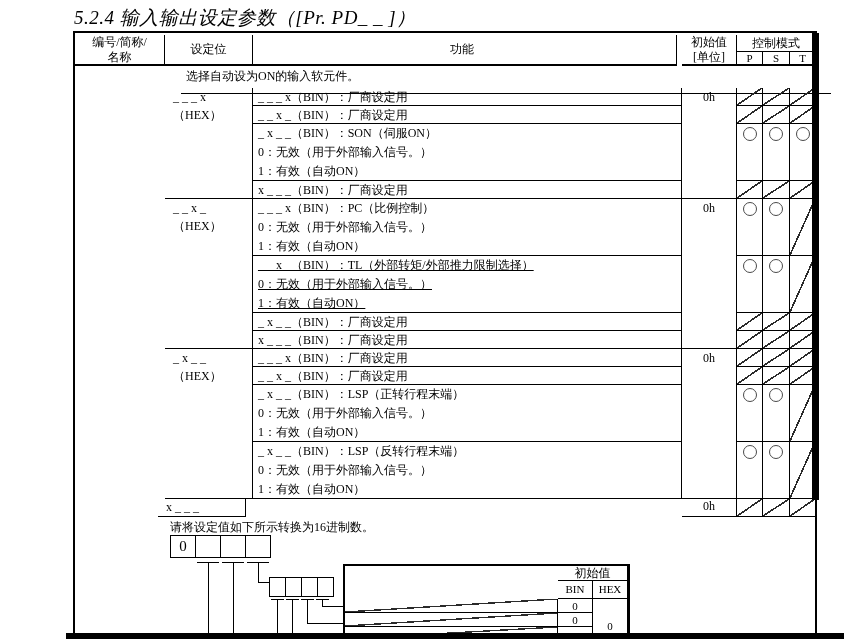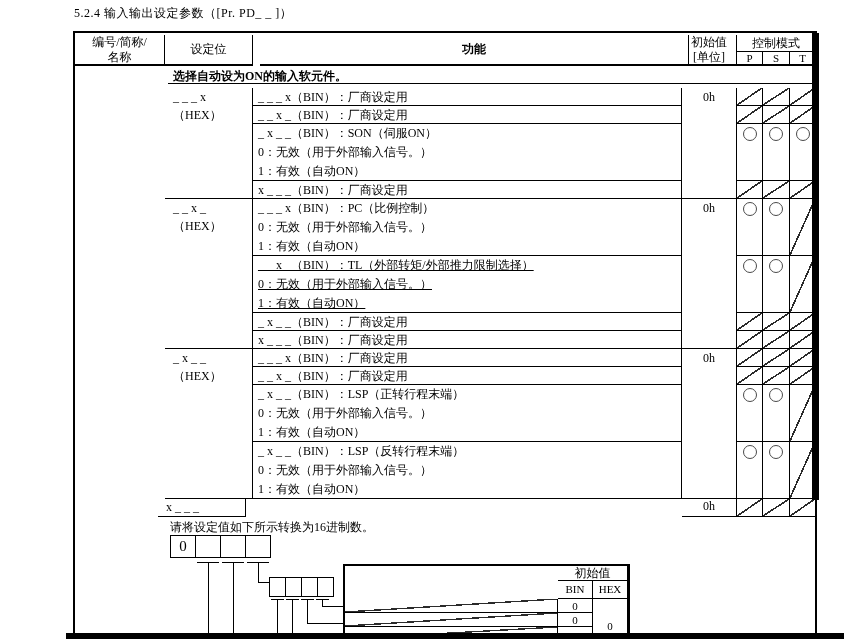--- a/index.html
+++ b/index.html
@@ -1,19 +1,19 @@
 <!DOCTYPE html>
 <html><head>
 <meta charset="utf-8">
 <style>
   html,body{margin:0;padding:0;background:#e8e8e8;}
   #page{position:relative;width:844px;height:639px;background:#ffffff;overflow:hidden;
         font-family:"Liberation Serif","DejaVu Serif",serif;color:#000;}
   .abs{position:absolute;box-sizing:border-box;}
-  #title{left:74px;top:5px;font-size:12px;letter-spacing:0.5px;white-space:pre;}
+  #title{left:74px;top:5px;font-size:19px;letter-spacing:0.5px;white-space:pre;font-style:italic;}
   
   #frame{left:73px;top:31px;width:744px;height:602px;border:2px solid #000;border-bottom:none;}
   .cell{position:absolute;box-sizing:border-box;border-right:1px solid #000;border-bottom:1px solid #000;
         font-size:12px;overflow:hidden;}
   .noright{border-right:none;}
   .nobottom{border-bottom:none;}
   .thickb{border-bottom-width:2px;}
   .ctr{display:flex;flex-direction:column;align-items:center;justify-content:center;text-align:center;line-height:15px;}
   .fline{padding-left:5px;line-height:18px;white-space:pre;}
   .tall .fline{line-height:19px;}
@@ -50,36 +50,36 @@
 
   <div id="frame" class="abs"></div>
 
   <div class="cell ctr thickb" style="left:75px;top:35px;width:90px;height:31px;">
     <div>编号/简称/</div>
     <div>名称</div>
   </div>
   <div class="cell ctr thickb" style="left:165px;top:35px;width:88px;height:31px;">
     <div>设定位</div>
   </div>
-  <div class="cell ctr thickb" style="left:260px;top:35px;width:429px;height:31px;font-weight:bold;">
+  <div class="cell ctr thickb" style="left:248px;top:35px;width:429px;height:31px;">
     <div>功能</div>
   </div>
   <div class="cell ctr thickb" style="left:682px;top:35px;width:55px;height:31px;">
     <div>初始值</div>
     <div>[单位]</div>
   </div>
   <div class="cell ctr noright" style="left:737px;top:35px;width:78px;height:17px;">
     <div>控制模式</div>
   </div>
   <div class="cell ctr thickb" style="left:737px;top:52px;width:26px;height:14px;font-size:11px;">P</div>
   <div class="cell ctr thickb" style="left:763px;top:52px;width:27px;height:14px;font-size:11px;">S</div>
   <div class="cell ctr thickb noright" style="left:790px;top:52px;width:25px;height:14px;font-size:11px;">T</div>
 
 
-  <div class="cell noright" style="left:168px;top:66px;width:650px;height:18px;font-weight:bold;">
+  <div class="cell noright" style="left:181px;top:66px;width:650px;height:28px;">
     <div class="fline" style="line-height:21px;">选择自动设为ON的输入软元件。</div>
   </div>
 
   <div class="cell" style="left:165px;top:88px;width:88px;height:111px;">
     <div class="setline">_ _ _ x</div>
     <div class="setline">（HEX）</div>
   </div>
   <div class="cell" style="left:253px;top:88px;width:429px;height:18px;">
     <div class="fline">_ _ _ x（BIN）：厂商设定用</div>
   </div>

